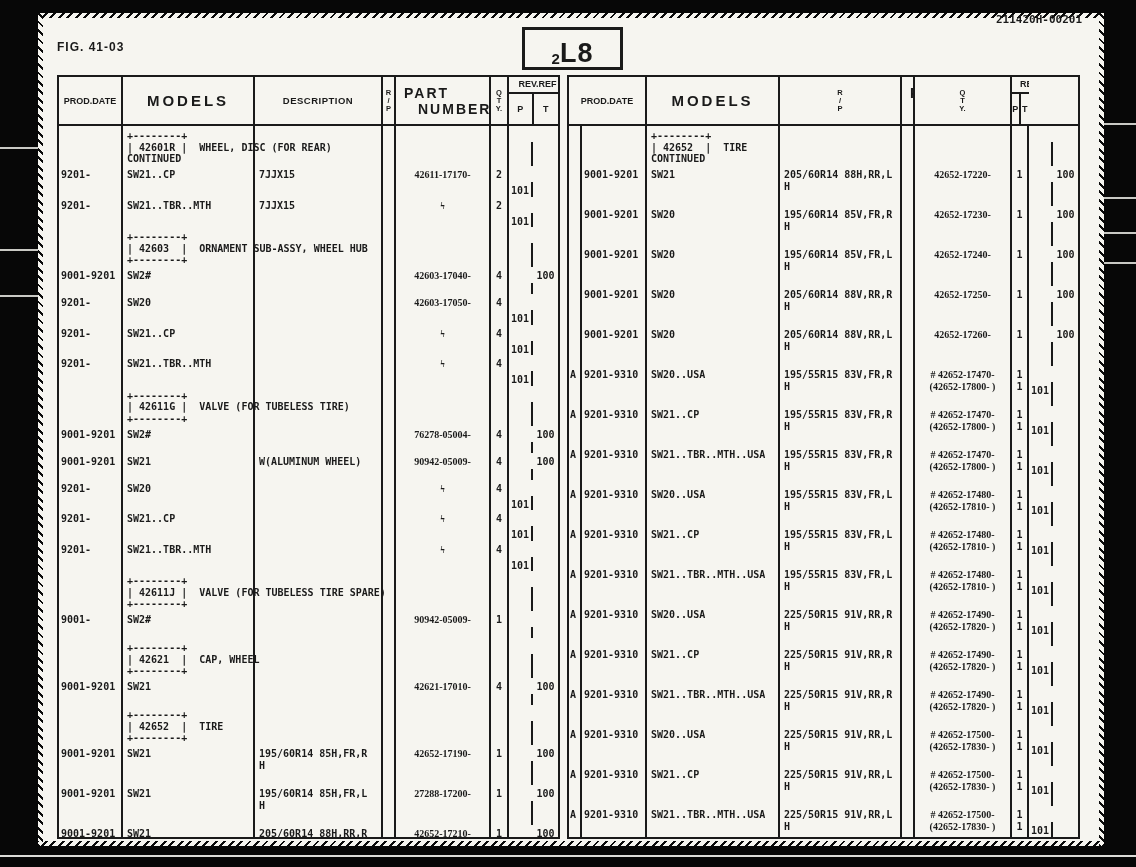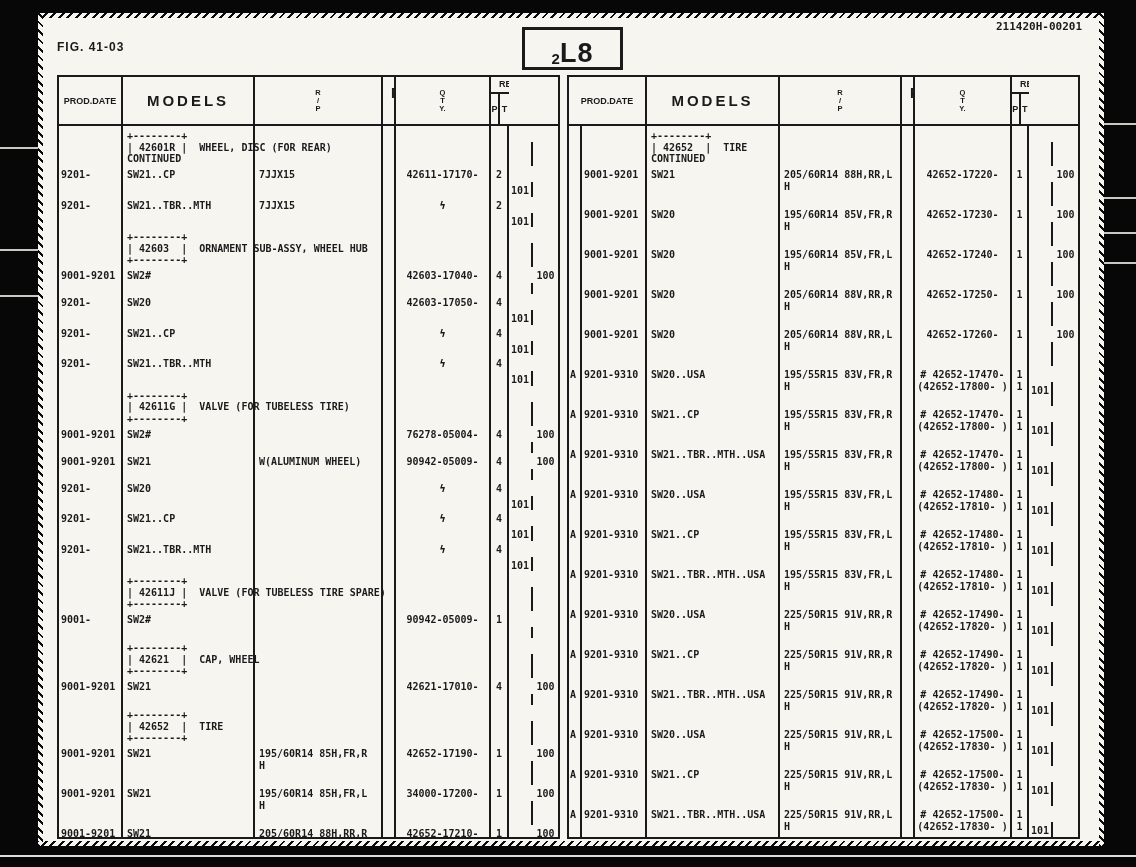--- a/index.html
+++ b/index.html
@@ -26,21 +26,21 @@
   
   .fig-label{position:absolute;left:19px;top:27px;font:bold 12px "Liberation Sans",sans-serif;letter-spacing:1px;}
   .frame-box{
     position:absolute;left:484px;top:14px;width:95px;height:36px;
     border:3px solid var(--ink);background:#f6f5f0;
     display:flex;align-items:flex-end;justify-content:center;padding-bottom:1px;
     font-family:"Liberation Sans",sans-serif;font-weight:bold;
   }
   .frame-box .pre{font-size:15px;line-height:15px;}
   .frame-box .code{font-size:27px;line-height:25px;letter-spacing:1px;}
-  .doc-number{position:absolute;left:958px;top:7px;font:bold 11px "DejaVu Sans Mono",monospace;letter-spacing:0px;}
+  .doc-number{position:absolute;left:958px;top:0;font:bold 11px "DejaVu Sans Mono",monospace;letter-spacing:0px;}
 
   
   .ptable{position:absolute;top:62px;height:760px;border:2px solid var(--ink);background:transparent;overflow:hidden;}
   .lt{left:19px;width:499px;}
   .rt{left:529px;width:509px;}
   .thead{display:grid;height:47px;border-bottom:2px solid var(--ink);}
   .lt .thead{grid-template-columns:64px 132px 128px 13px 95px 18px 1fr;}
   .rt .thead{grid-template-columns:78px 133px 122px 13px 97px 17px 1fr;}
   .h{border-right:2px solid var(--ink);display:flex;align-items:center;justify-content:center;overflow:hidden;}
   .h:last-child{border-right:none;}
@@ -65,21 +65,21 @@
      font:bold 10px "DejaVu Sans Mono",monospace;line-height:11.5px;}
   .c:last-child{border-right:none;}
   .prow{min-height:27px;}
   .prow.two{min-height:40px;}
   .prow .c{padding-top:3px;}
   .c.a{padding-left:1px;border-right:none;}
   .rt .c.a{border-right:2px solid var(--ink);}
   .c.prod{padding-left:2px;}
   .c.models{padding-left:4px;}
   .c.desc{padding-left:4px;}
-  .c.part{text-align:center;}
+  .c.part{text-align:center;font-family:Liberation Serif, serif;}
   .c.qty{text-align:center;}
   .c.p{text-align:center;margin-top:16px;}
   .c.t{text-align:center;}
   .grow{min-height:40px;}
   .grow .c{padding-top:4px;}
   .gspan{grid-column:span 2;padding-left:4px;
      background:linear-gradient(var(--ink),var(--ink)) no-repeat;
      background-size:2px 100%;}
   .lt .gspan{background-position:130px 0;}
   .rt .gspan{background-position:131px 0;}
@@ -107,20 +107,21 @@
   <div class="frame-box">
     <span class="pre">2</span>
       <span class="code">L8</span>
   </div>
   <div class="doc-number">211420H-00201</div>
 
   <div class="ptable lt">
     <div class="thead">
       <div class="h prodh">PROD.DATE</div>
       <div class="h modelsh">MODELS</div>
+      <div class="h desch">DESCRIPTION</div>
       <div class="h rph">
         <div>R</div>
         <div>/</div>
         <div>P</div>
       </div>
       <div class="h parth">
         <div>PART</div>
         <div class="pn2">NUMBER</div>
       </div>
       <div class="h qtyh">
@@ -341,21 +342,21 @@
           <div class="c part"><div>42652-17190-</div></div>
           <div class="c qty"><div>1</div></div>
           <div class="c p"></div>
           <div class="c t"><div>100</div></div>
         </div>
         <div class="row prow two">
           <div class="c prod"><div>9001-9201</div></div>
           <div class="c models"><div>SW21</div></div>
           <div class="c desc"><div>195/60R14 85H,FR,L</div><div>H</div></div>
           <div class="c rp"></div>
-          <div class="c part"><div>34000-17200-</div></div>
+          <div class="c part"><div>27288-17200-</div></div>
           <div class="c qty"><div>1</div></div>
           <div class="c p"></div>
           <div class="c t"><div>100</div></div>
         </div>
         <div class="row prow two">
           <div class="c prod"><div>9001-9201</div></div>
           <div class="c models"><div>SW21</div></div>
           <div class="c desc"><div>205/60R14 88H,RR,R</div><div>H</div></div>
           <div class="c rp"></div>
           <div class="c part"><div>42652-17210-</div></div>

